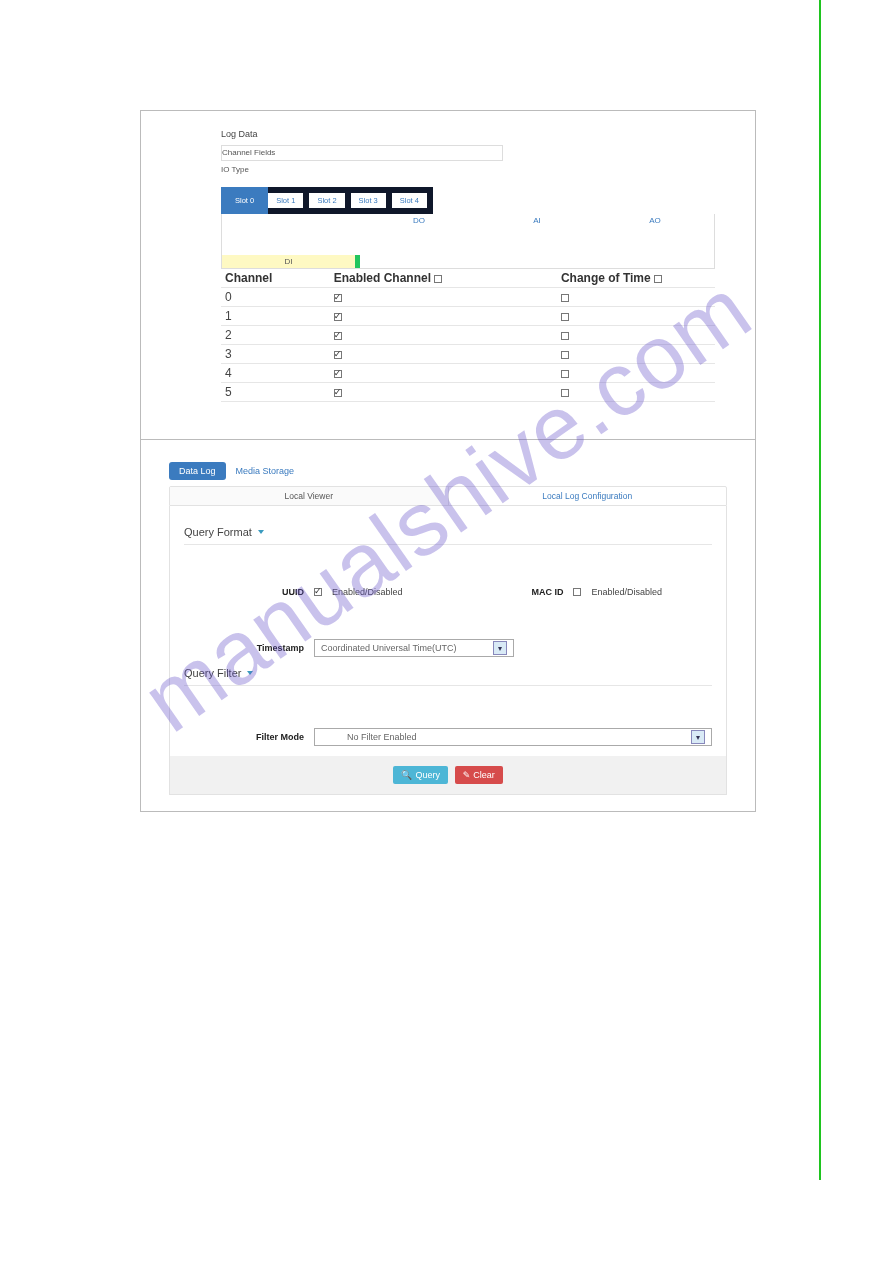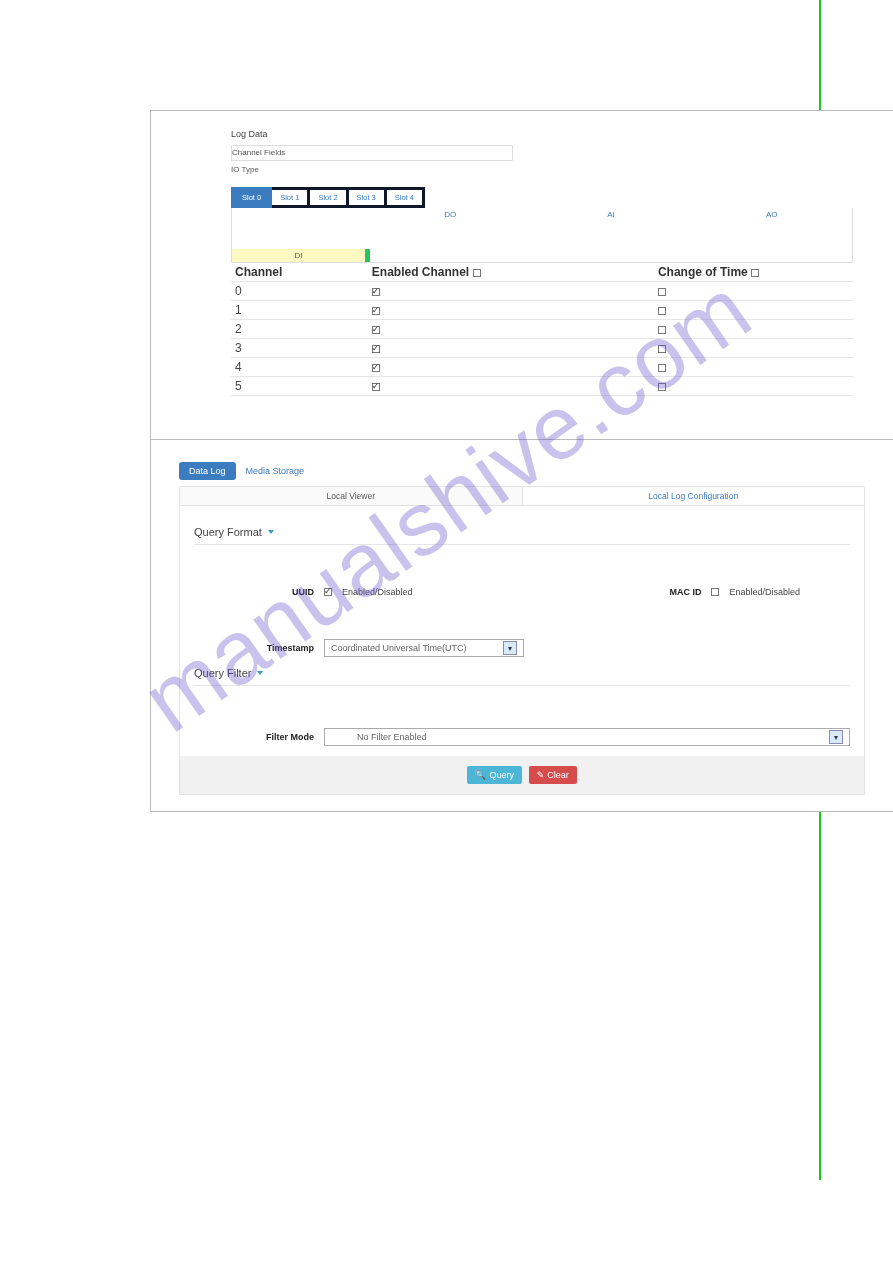--- a/index.html
+++ b/index.html
@@ -28,23 +28,23 @@
     font-size: 90px;
     font-weight: 500;
     color: rgba(100, 80, 200, 0.35);
     letter-spacing: 1px;
     pointer-events: none;
     z-index: 50;
     white-space: nowrap;
   }
   .panel-outer {
     position: absolute;
-    left: 150px;
+    left: 140px;
     top: 110px;
-    width: 744px;
+    width: 616px;
     border: 1px solid #bbb;
     background: #fff;
   }
   
   .panel-a {
     height: 328px;
     padding: 18px 40px 10px 80px;
   }
   .section-title-sm {
     font-size: 9px;
@@ -74,21 +74,21 @@
     margin-bottom: 13px;
   }
   .slot-tabs {
     display: flex;
     gap: 0;
     margin-bottom: 0;
   }
   .slot-tab {
     font-size: 7.5px;
     padding: 3px 8px;
-    border: 3px solid #0f172a;
+    border: 6px solid #0f172a;
     color: #3b7bbf;
     background: #fff;
     cursor: pointer;
   }
   .slot-tab.active {
     background: #3b7bbf;
     color: #fff;
     border-color: #3b7bbf;
   }
   .slot-tab + .slot-tab { border-left: none; }

